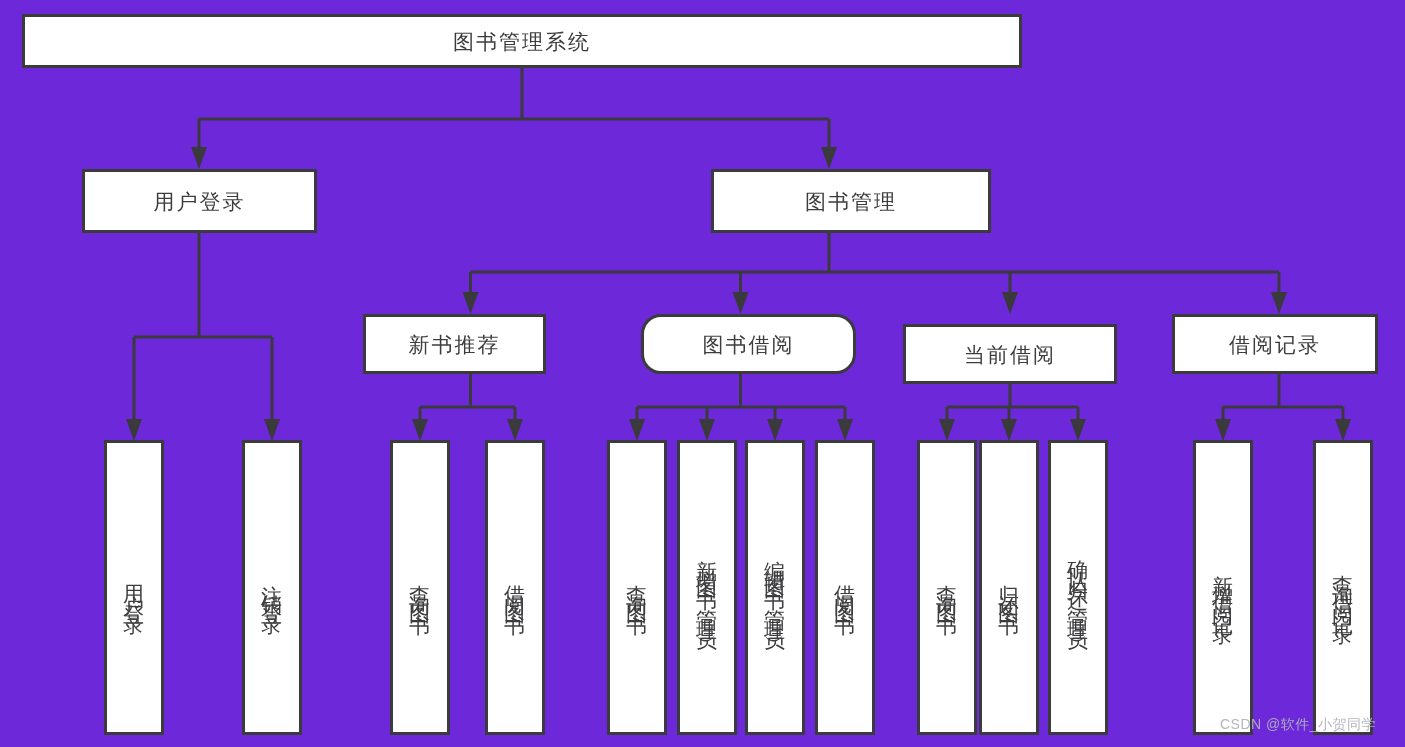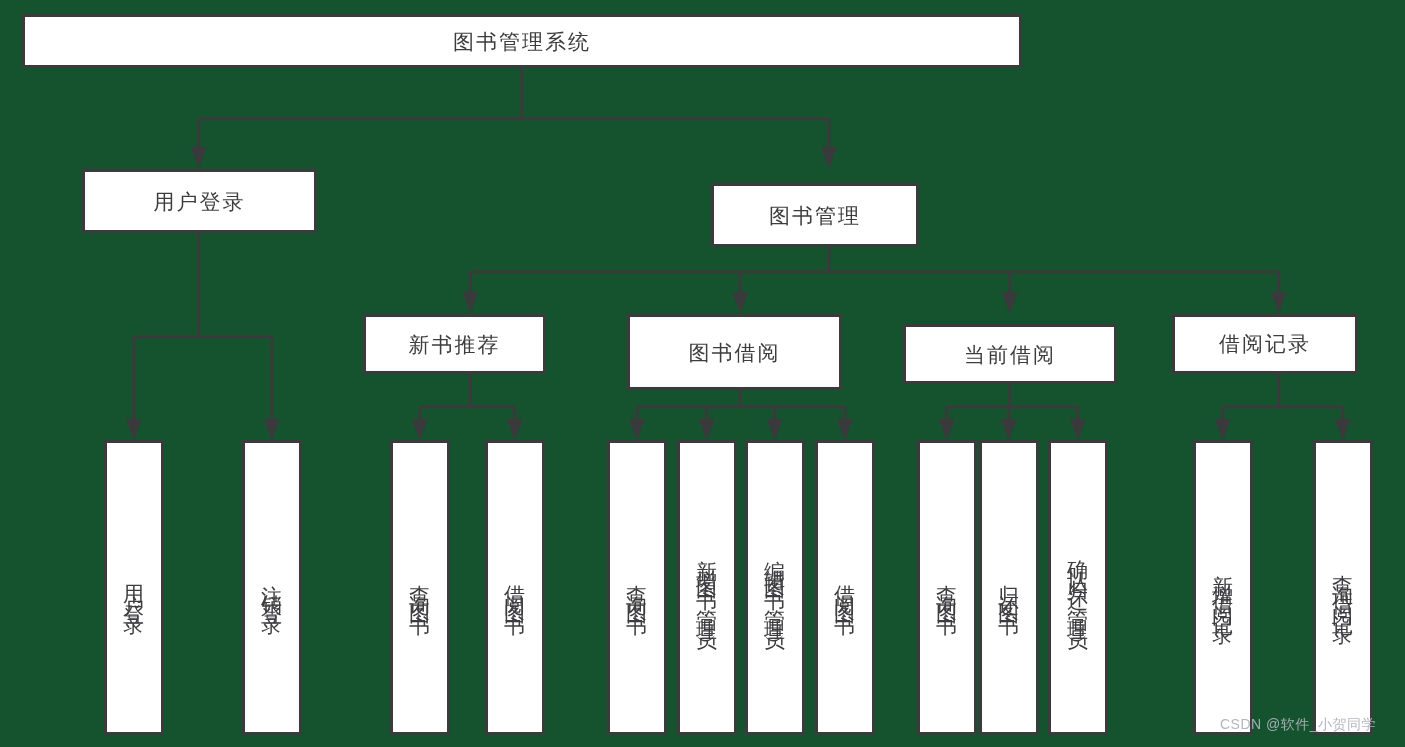--- a/index.html
+++ b/index.html
@@ -5,21 +5,21 @@
   html, body {
     margin: 0;
     padding: 0;
     background: #ffffff;
     font-family: "Liberation Sans", "DejaVu Sans", sans-serif;
   }
   .canvas {
     position: relative;
     width: 1405px;
     height: 747px;
-    background: #14532d;
+    background: #6d28d9;
     overflow: hidden;
   }
   .connectors {
     position: absolute;
     left: 0; top: 0;
     width: 1405px;
     height: 747px;
   }
   .connectors path {
     fill: none;
@@ -112,34 +112,34 @@
     </g>
   </svg>
 
   <div class="node h-node" style="left:22px; top:14px; width:1000px; height:54px;">
     <span>图书管理系统</span>
   </div>
 
   <div class="node h-node" style="left:82px; top:169px; width:235px; height:64px;">
     <span>用户登录</span>
   </div>
-  <div class="node h-node" style="left:711px; top:183px; width:208px; height:64px;">
+  <div class="node h-node" style="left:711px; top:169px; width:280px; height:64px;">
     <span>图书管理</span>
   </div>
 
   <div class="node h-node" style="left:363px; top:314px; width:183px; height:60px;">
     <span>新书推荐</span>
   </div>
-  <div class="node h-node" style="left:627px; top:314px; width:215px; height:76px;">
+  <div class="node h-node" style="left:641px; top:314px; width:215px; height:60px;border-radius:20px;">
     <span>图书借阅</span>
   </div>
   <div class="node h-node" style="left:903px; top:324px; width:214px; height:60px;">
     <span>当前借阅</span>
   </div>
-  <div class="node h-node" style="left:1172px; top:314px; width:186px; height:60px;font-family:Liberation Serif, serif;">
+  <div class="node h-node" style="left:1172px; top:314px; width:206px; height:60px;">
     <span>借阅记录</span>
   </div>
 
   <div class="node v-node" style="left:104px; top:440px; width:60px; height:295px;">
     <span>用户登录</span>
   </div>
   <div class="node v-node" style="left:242px; top:440px; width:60px; height:295px;">
     <span>注销登录</span>
   </div>
   <div class="node v-node" style="left:390px; top:440px; width:60px; height:295px;">

